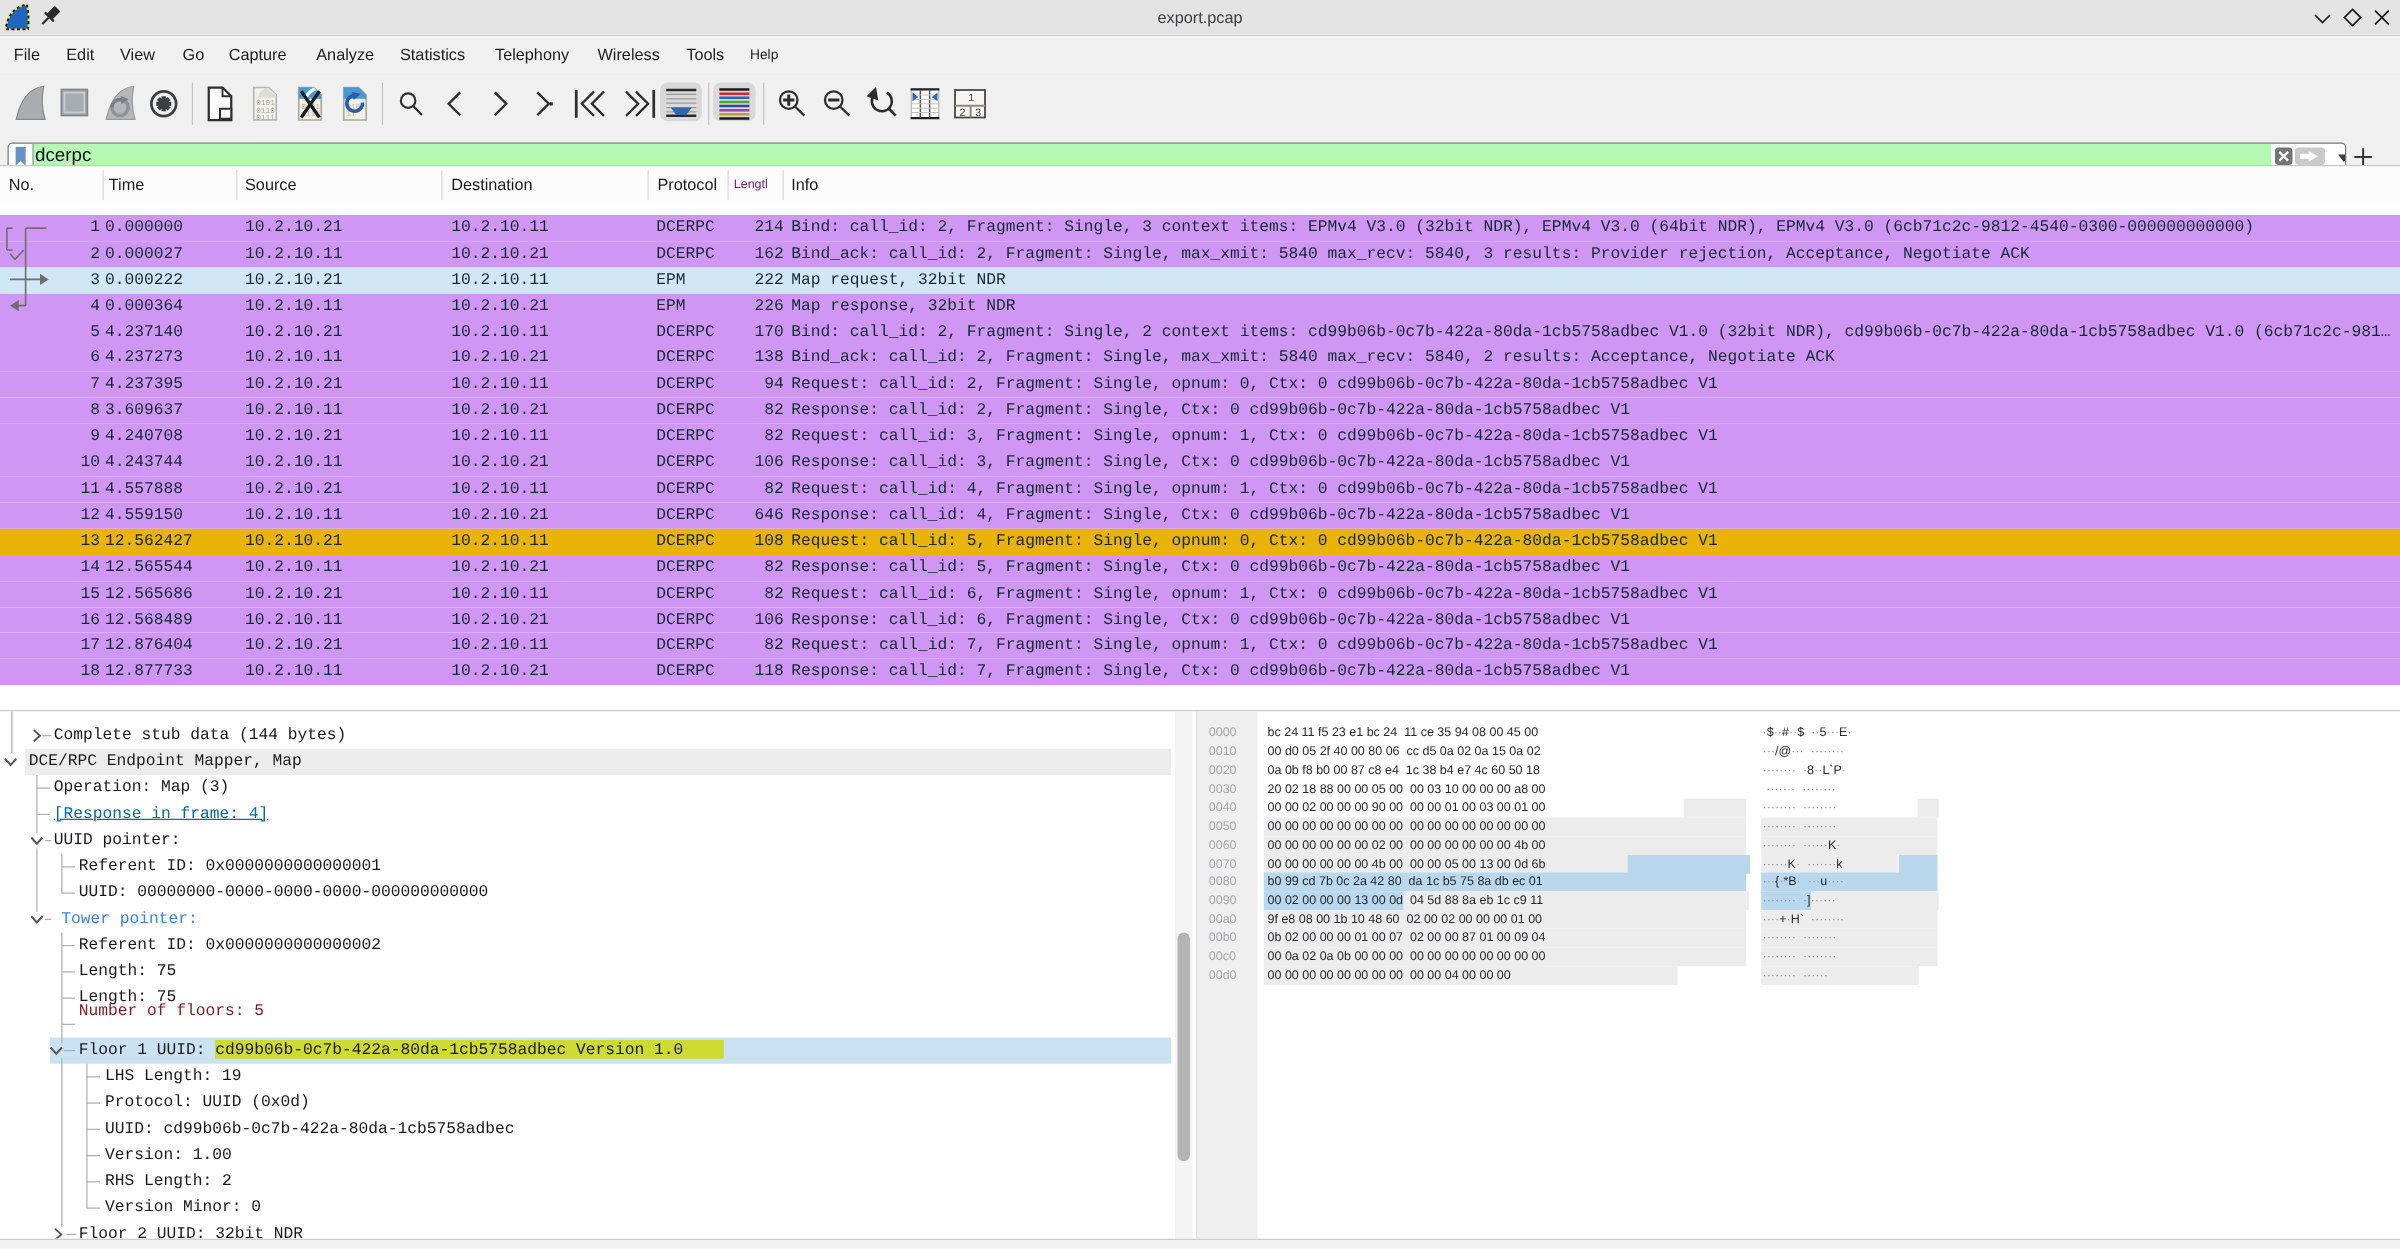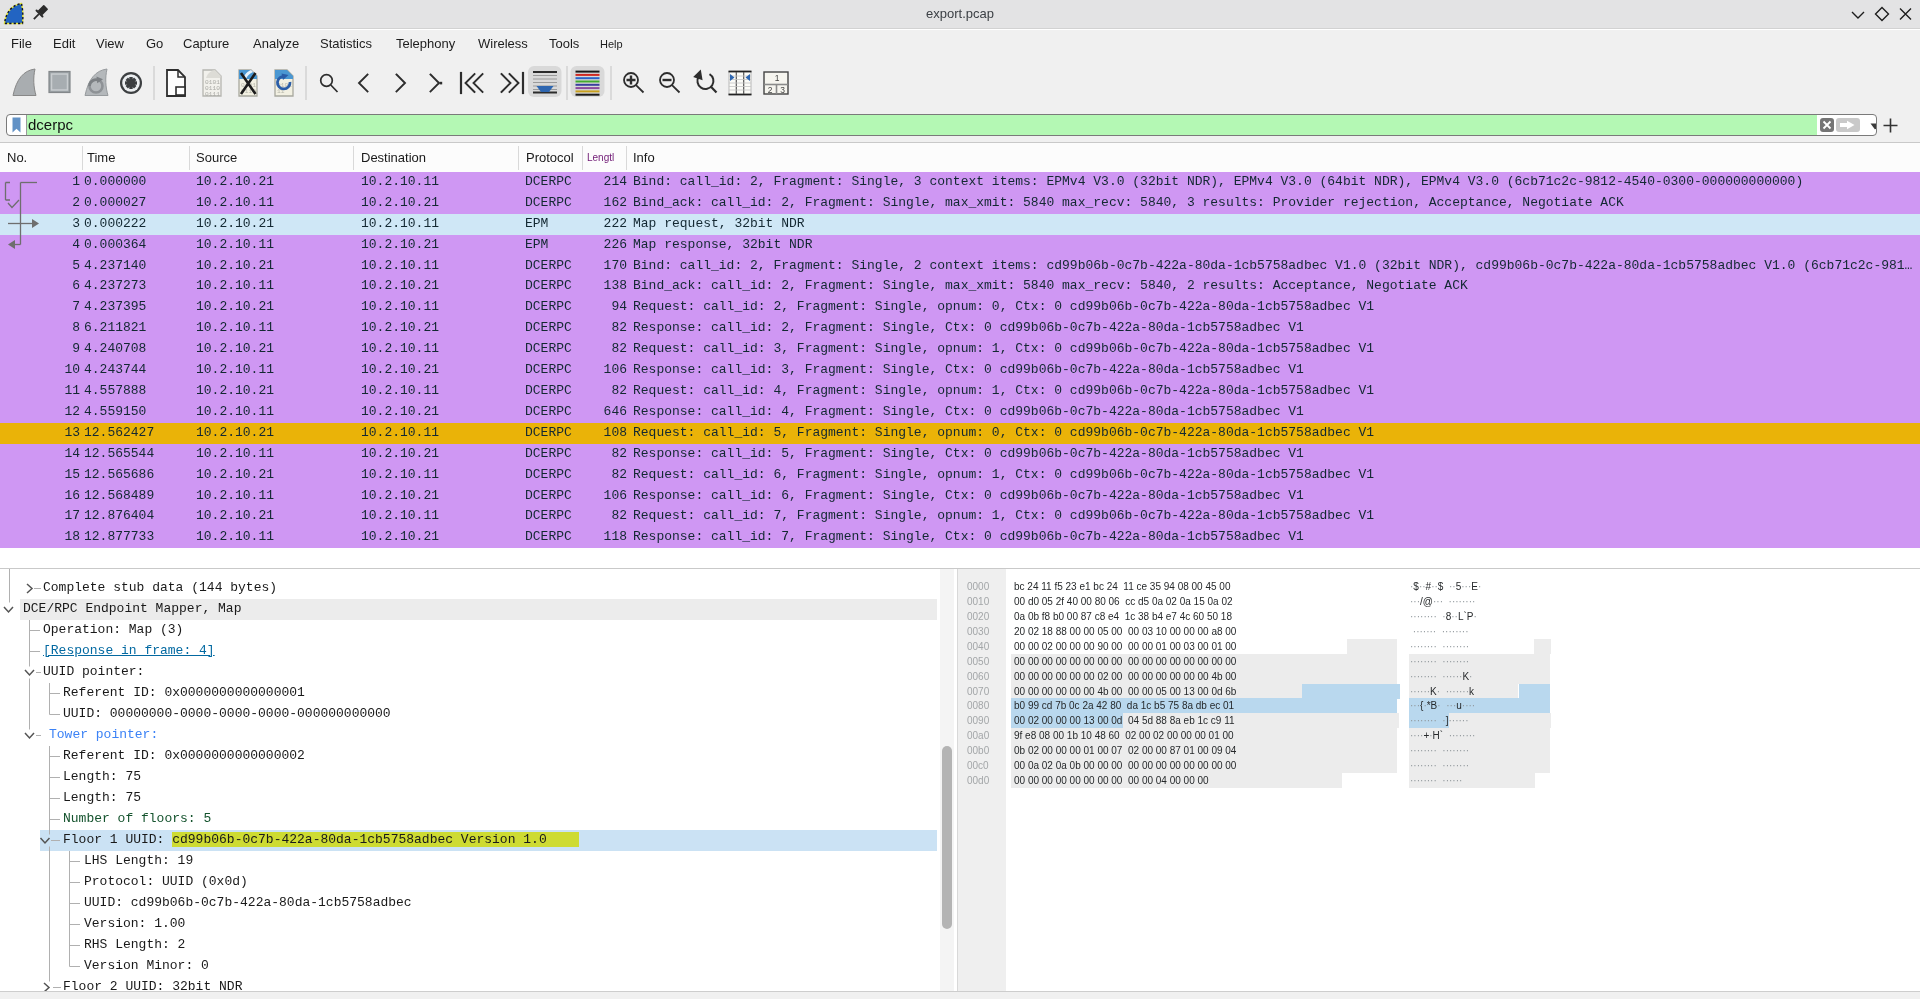--- a/index.html
+++ b/index.html
@@ -197,21 +197,21 @@
         <path d="M4 7 h8" stroke="#fff" stroke-width="4"></path>
         <path d="M11 2.8 L18.5 7 L11 11.2 Z" fill="#fff"></path>
       </svg></div>
 <svg class="a" style="left:1863px;top:8px" width="10" height="7" viewBox="0 0 10 7">
       <path d="M0.5 0.5 L5 6.5 L9.5 0.5 Z" fill="#3a3a3a"></path>
     </svg>
 </div>
 <svg class="a" style="left:1883px;top:118px" width="15" height="15" viewBox="0 0 15 15">
     <path d="M7.5 0.5 V14.5 M0.5 7.5 H14.5" stroke="#333" stroke-width="1.6"></path>
   </svg>
-<div class="a" style="left:0;top:142px;width:1920px;height:30px;background:#fcfcfc;border-top:1px solid #c9c9c9">
+<div class="a" style="left:0;top:132px;width:1920px;height:30px;background:#fcfcfc;border-top:1px solid #c9c9c9">
 <span class="a" style="left:7px;top:0;line-height:29px;font-size:13px;color:#191919;white-space:nowrap">No.</span>
 <span class="a" style="left:87px;top:0;line-height:29px;font-size:13px;color:#191919;white-space:nowrap">Time</span>
 <span class="a" style="left:196px;top:0;line-height:29px;font-size:13px;color:#191919;white-space:nowrap">Source</span>
 <span class="a" style="left:361px;top:0;line-height:29px;font-size:13px;color:#191919;white-space:nowrap">Destination</span>
 <span class="a" style="left:526px;top:0;line-height:29px;font-size:13px;color:#191919;white-space:nowrap">Protocol</span>
 <span class="a" style="left:587px;top:0;line-height:29px;font-size:10px;color:#701a75;white-space:nowrap">Lengtl</span>
 <span class="a" style="left:633px;top:0;line-height:29px;font-size:13px;color:#191919;white-space:nowrap">Info</span>
 <span class="a" style="left:82px;top:3px;width:1px;height:24px;background:#d9d9d9"></span>
 <span class="a" style="left:189px;top:3px;width:1px;height:24px;background:#d9d9d9"></span>
 <span class="a" style="left:353px;top:3px;width:1px;height:24px;background:#d9d9d9"></span>
@@ -277,21 +277,21 @@
     <span class="c-no">7</span>
     <span class="c-t">4.237395</span>
     <span class="c-s">10.2.10.21</span>
     <span class="c-d">10.2.10.11</span>
     <span class="c-p">DCERPC</span>
     <span class="c-l">94</span>
     <span class="c-i">Request: call_id: 2, Fragment: Single, opnum: 0, Ctx: 0 cd99b06b-0c7b-422a-80da-1cb5758adbec V1</span>
   </div>
 <div class="prow" style="top:318px;height:21px;background:#cf97f3">
     <span class="c-no">8</span>
-    <span class="c-t">6.211821</span>
+    <span class="c-t">3.609637</span>
     <span class="c-s">10.2.10.11</span>
     <span class="c-d">10.2.10.21</span>
     <span class="c-p">DCERPC</span>
     <span class="c-l">82</span>
     <span class="c-i">Response: call_id: 2, Fragment: Single, Ctx: 0 cd99b06b-0c7b-422a-80da-1cb5758adbec V1</span>
   </div>
 <div class="prow" style="top:339px;height:21px;background:#cf97f3">
     <span class="c-no">9</span>
     <span class="c-t">4.240708</span>
     <span class="c-s">10.2.10.21</span>
@@ -400,21 +400,21 @@
 <div class="a mono" style="left:23px;top:32px;color:#191919">DCE/RPC Endpoint Mapper, Map</div>
 <div class="a mono" style="left:43px;top:53px;color:#191919">Operation: Map (3)</div>
 <div class="a mono" style="left:43px;top:74px;color:#0369a1;text-decoration:underline">[Response in frame: 4]</div>
 <div class="a mono" style="left:43px;top:95px;color:#191919">UUID pointer:</div>
 <div class="a mono" style="left:63px;top:116px;color:#191919">Referent ID: 0x0000000000000001</div>
 <div class="a mono" style="left:63px;top:137px;color:#191919">UUID: 00000000-0000-0000-0000-000000000000</div>
 <div class="a mono" style="left:49px;top:158px;color:#3b82f6">Tower pointer:</div>
 <div class="a mono" style="left:63px;top:179px;color:#191919">Referent ID: 0x0000000000000002</div>
 <div class="a mono" style="left:63px;top:200px;color:#191919">Length: 75</div>
 <div class="a mono" style="left:63px;top:221px;color:#191919">Length: 75</div>
-<div class="a mono" style="left:63px;top:242px;color:#14532d">Number of floors: 5</div>
+<div class="a mono" style="left:63px;top:232px;color:#7f1d1d">Number of floors: 5</div>
 <div class="a" style="left:40px;top:261px;width:897px;height:21px;background:#cbe2f4"></div>
 <div class="a mono" style="left:63px;top:263px;color:#191919">Floor 1 UUID: <span style="background:#cedb32;display:inline-block;width:407px">cd99b06b-0c7b-422a-80da-1cb5758adbec Version 1.0</span></div>
 <div class="a mono" style="left:84px;top:284px;color:#191919">LHS Length: 19</div>
 <div class="a mono" style="left:84px;top:305px;color:#191919">Protocol: UUID (0x0d)</div>
 <div class="a mono" style="left:84px;top:326px;color:#191919">UUID: cd99b06b-0c7b-422a-80da-1cb5758adbec</div>
 <div class="a mono" style="left:84px;top:347px;color:#191919">Version: 1.00</div>
 <div class="a mono" style="left:84px;top:368px;color:#191919">RHS Length: 2</div>
 <div class="a mono" style="left:84px;top:389px;color:#191919">Version Minor: 0</div>
 <div class="a mono" style="left:63px;top:410px;color:#191919">Floor 2 UUID: 32bit NDR</div>
 </div>

